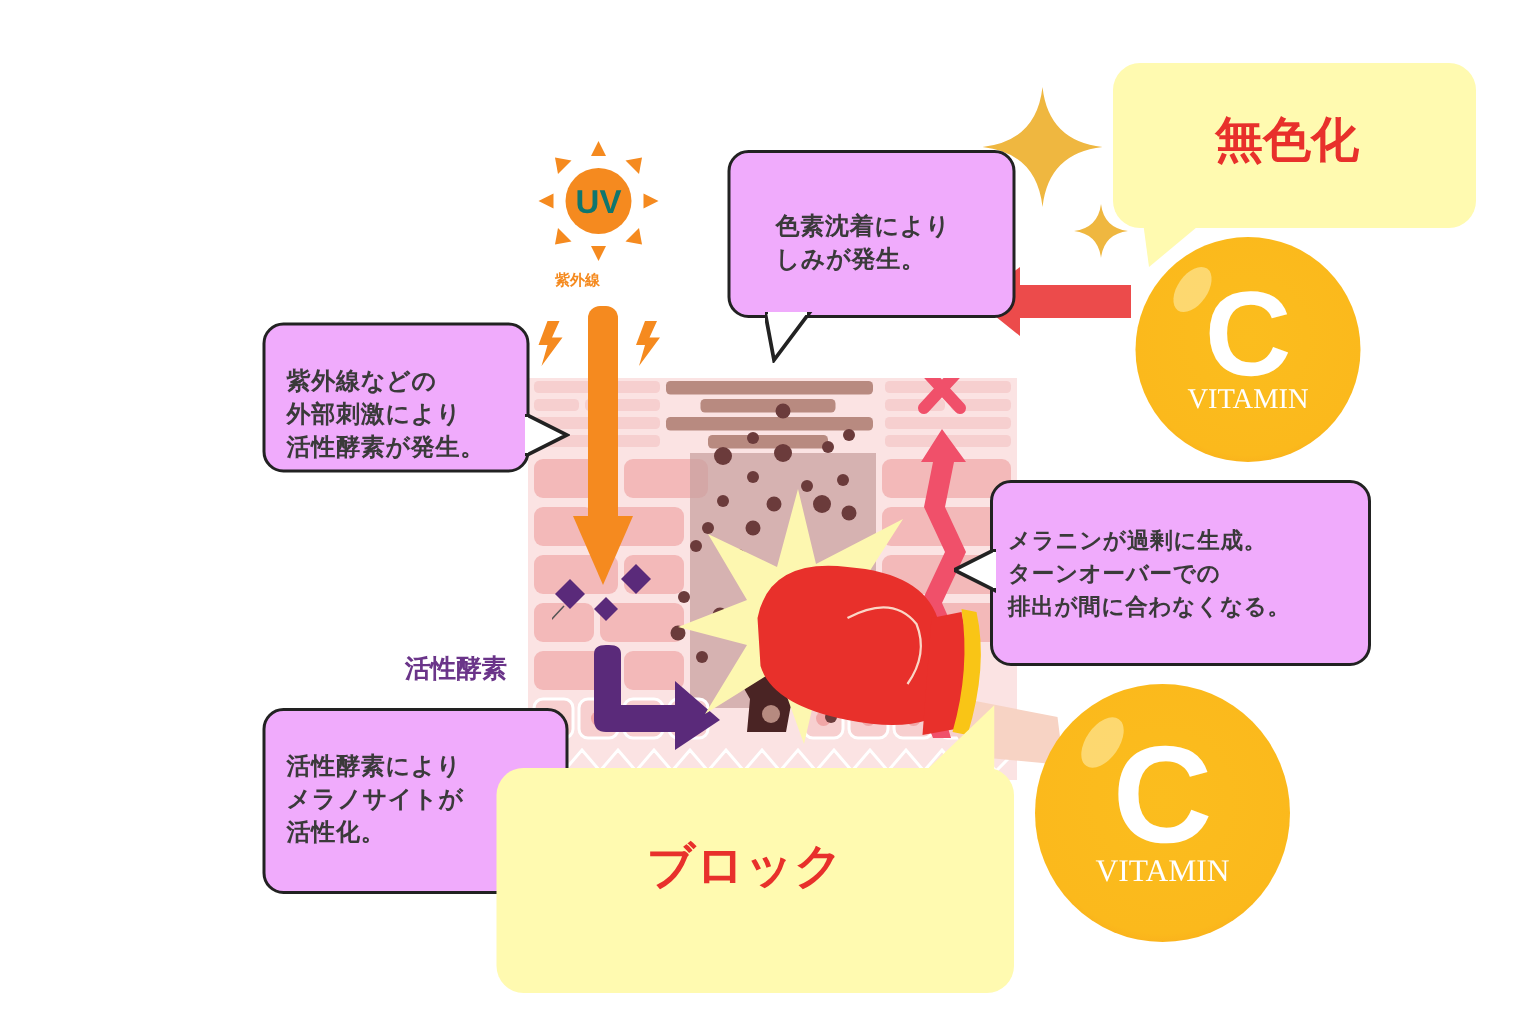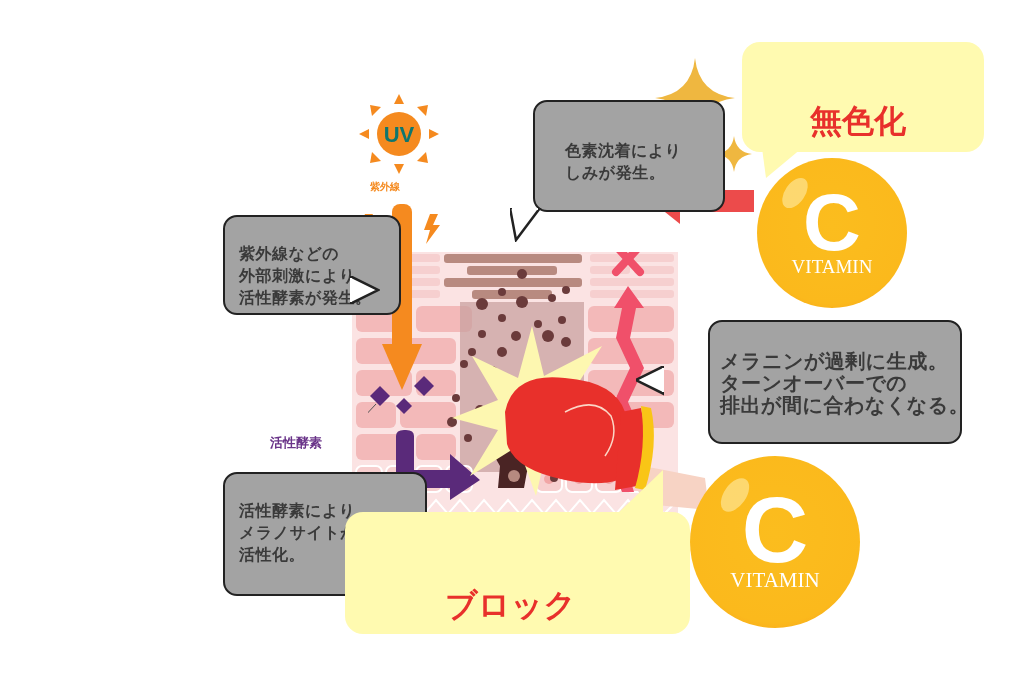--- a/index.html
+++ b/index.html
@@ -1,21 +1,21 @@
 <!DOCTYPE html>
 <html><head>
 <meta charset="utf-8">
 <style>
   html,body{margin:0;padding:0;background:#ffffff;}
   body{width:1024px;height:683px;position:relative;overflow:hidden;font-family:"DejaVu Sans","Liberation Sans",sans-serif;}
   .abs{position:absolute;}
-  .bubble{position:absolute;background:#a3a3a3;border:2.5px solid #222;border-radius:14px;box-sizing:border-box;color:#333;font-size:16px;line-height:22px;padding:16px;margin-left:48px;}
+  .bubble{position:absolute;background:#f0abfc;border:2.5px solid #222;border-radius:14px;box-sizing:border-box;color:#333;font-size:16px;line-height:22px;padding:16px;}
   .bubble .txt{position:absolute;white-space:pre;font-weight:bold;color:#3a3a3a;letter-spacing:0.5px;}
   .yellow-box{position:absolute;background:#fffab0;border-radius:18px;}
-  .red-label{position:absolute;color:#e8302b;font-weight:bold;white-space:nowrap;margin-top:28px;}
+  .red-label{position:absolute;color:#e8302b;font-weight:bold;white-space:nowrap;}
   .vitc{position:absolute;border-radius:50%;background:radial-gradient(circle at 50% 45%,#fbbd1e 0%,#fbb91c 70%,#f7a21a 88%,#f39a18 100%);}
   .vitc .shine{position:absolute;border-radius:50%;background:rgba(255,240,180,0.55);transform:rotate(35deg);}
   .vitc .c{position:absolute;left:0;right:0;text-align:center;color:#fff;font-weight:bold;font-family:"Liberation Sans","DejaVu Sans",sans-serif;}
   .vitc .v{position:absolute;left:0;right:0;text-align:center;color:#fff;font-family:"Liberation Serif","DejaVu Serif",serif;}
   .skin{position:absolute;left:352px;top:252px;width:326px;height:268px;overflow:hidden;}
 </style>
 </head>
 <body>
 
 <div class="abs" style="left:357px;top:92px;width:84px;height:84px;">
@@ -161,21 +161,21 @@
 <div class="abs" style="left:368px;top:374px;">
   <svg width="70" height="50" viewBox="0 0 70 50">
     <g fill="#5a2a7a">
       <polygon points="12,12 22,22 12,32 2,22"></polygon>
       <polygon points="56,2 66,12 56,22 46,12"></polygon>
       <polygon points="36,24 44,32 36,40 28,32"></polygon>
     </g>
     <line x1="8" y1="30" x2="-20" y2="60" stroke="#555" stroke-width="1"></line>
   </svg>
 </div>
-<div class="abs" style="left:270px;top:434px;color:#6a3489;font-weight:bold;font-size:13px;">活性酵素</div>
+<div class="abs" style="left:270px;top:434px;color:#6a3489;font-weight:bold;font-size:17px;">活性酵素</div>
 
 <div class="abs" style="left:392px;top:430px;">
   <svg width="90" height="70" viewBox="0 0 90 70">
     <path d="M4,6 Q4,0 12,0 L14,0 Q22,0 22,6 L22,40 L58,40 L58,24 L88,50 L58,70 L58,58 L12,58 Q4,58 4,50 Z" fill="#5a2a7a"></path>
   </svg>
 </div>
 
 <div class="abs" style="left:452px;top:326px;">
   <svg width="170" height="170" viewBox="0 0 170 170">
     <polygon points="80,0 92,50 150,20 118,70 168,84 118,100 150,150 96,118 84,170 66,120 18,150 46,104 0,92 46,74 20,30 66,52" fill="#fdf7b0"></polygon>
@@ -227,21 +227,21 @@
 <div class="bubble" style="left:485px;top:100px;width:192px;height:112px;">
   <span class="txt" style="left:30px;top:38px;">色素沈着により
 しみが発生。</span>
 </div>
 <svg class="abs" style="left:510px;top:208px;" width="40" height="34" viewBox="0 0 40 34">
     <polygon points="0,0 6,32 30,0" fill="#fff" stroke="#222" stroke-width="2.5"></polygon>
     <rect x="2" y="-2" width="26" height="4" fill="#fff"></rect>
   </svg>
 
 <div class="bubble" style="left:660px;top:320px;width:254px;height:124px;">
-  <span class="txt" style="left:10px;top:28px;font-size:20px;font-family:Liberation Serif, serif;">メラニンが過剰に生成。
+  <span class="txt" style="left:10px;top:28px;font-size:15px;font-family:Liberation Serif, serif;">メラニンが過剰に生成。
 ターンオーバーでの
 排出が間に合わなくなる。</span>
 </div>
 <svg class="abs" style="left:636px;top:366px;" width="28" height="30" viewBox="0 0 28 30">
     <polygon points="28,0 0,14 28,28" fill="#fff" stroke="#222" stroke-width="2.5"></polygon>
     <rect x="26" y="2" width="4" height="24" fill="#fff"></rect>
   </svg>
 
 <div class="bubble" style="left:175px;top:472px;width:204px;height:124px;">
   <span class="txt" style="left:14px;top:26px;">活性酵素により
@@ -249,21 +249,21 @@
 活性化。</span>
 </div>
 
 <div class="yellow-box" style="left:742px;top:42px;width:242px;height:110px;">
   <span class="red-label" style="left:68px;top:30px;font-size:32px;">無色化</span>
 </div>
 <svg class="abs" style="left:762px;top:148px;" width="40" height="30" viewBox="0 0 40 30">
     <polygon points="0,0 40,0 4,30" fill="#fffab0"></polygon>
   </svg>
 
-<div class="yellow-box" style="left:345px;top:512px;width:345px;height:122px;">
+<div class="yellow-box" style="left:331px;top:512px;width:345px;height:150px;">
   <span class="red-label" style="left:100px;top:44px;font-size:32px;">ブロック</span>
 </div>
 <svg class="abs" style="left:615px;top:470px;" width="48" height="46" viewBox="0 0 48 46">
     <polygon points="48,0 0,46 48,46" fill="#fffab0"></polygon>
   </svg>
 
 <div class="vitc" style="left:757px;top:158px;width:150px;height:150px;">
   <div class="shine" style="left:28px;top:18px;width:20px;height:34px;"></div>
   <span class="c" style="top:20px;font-size:80px;line-height:90px;">C</span>
   <span class="v" style="top:98px;font-size:19px;">VITAMIN</span>

